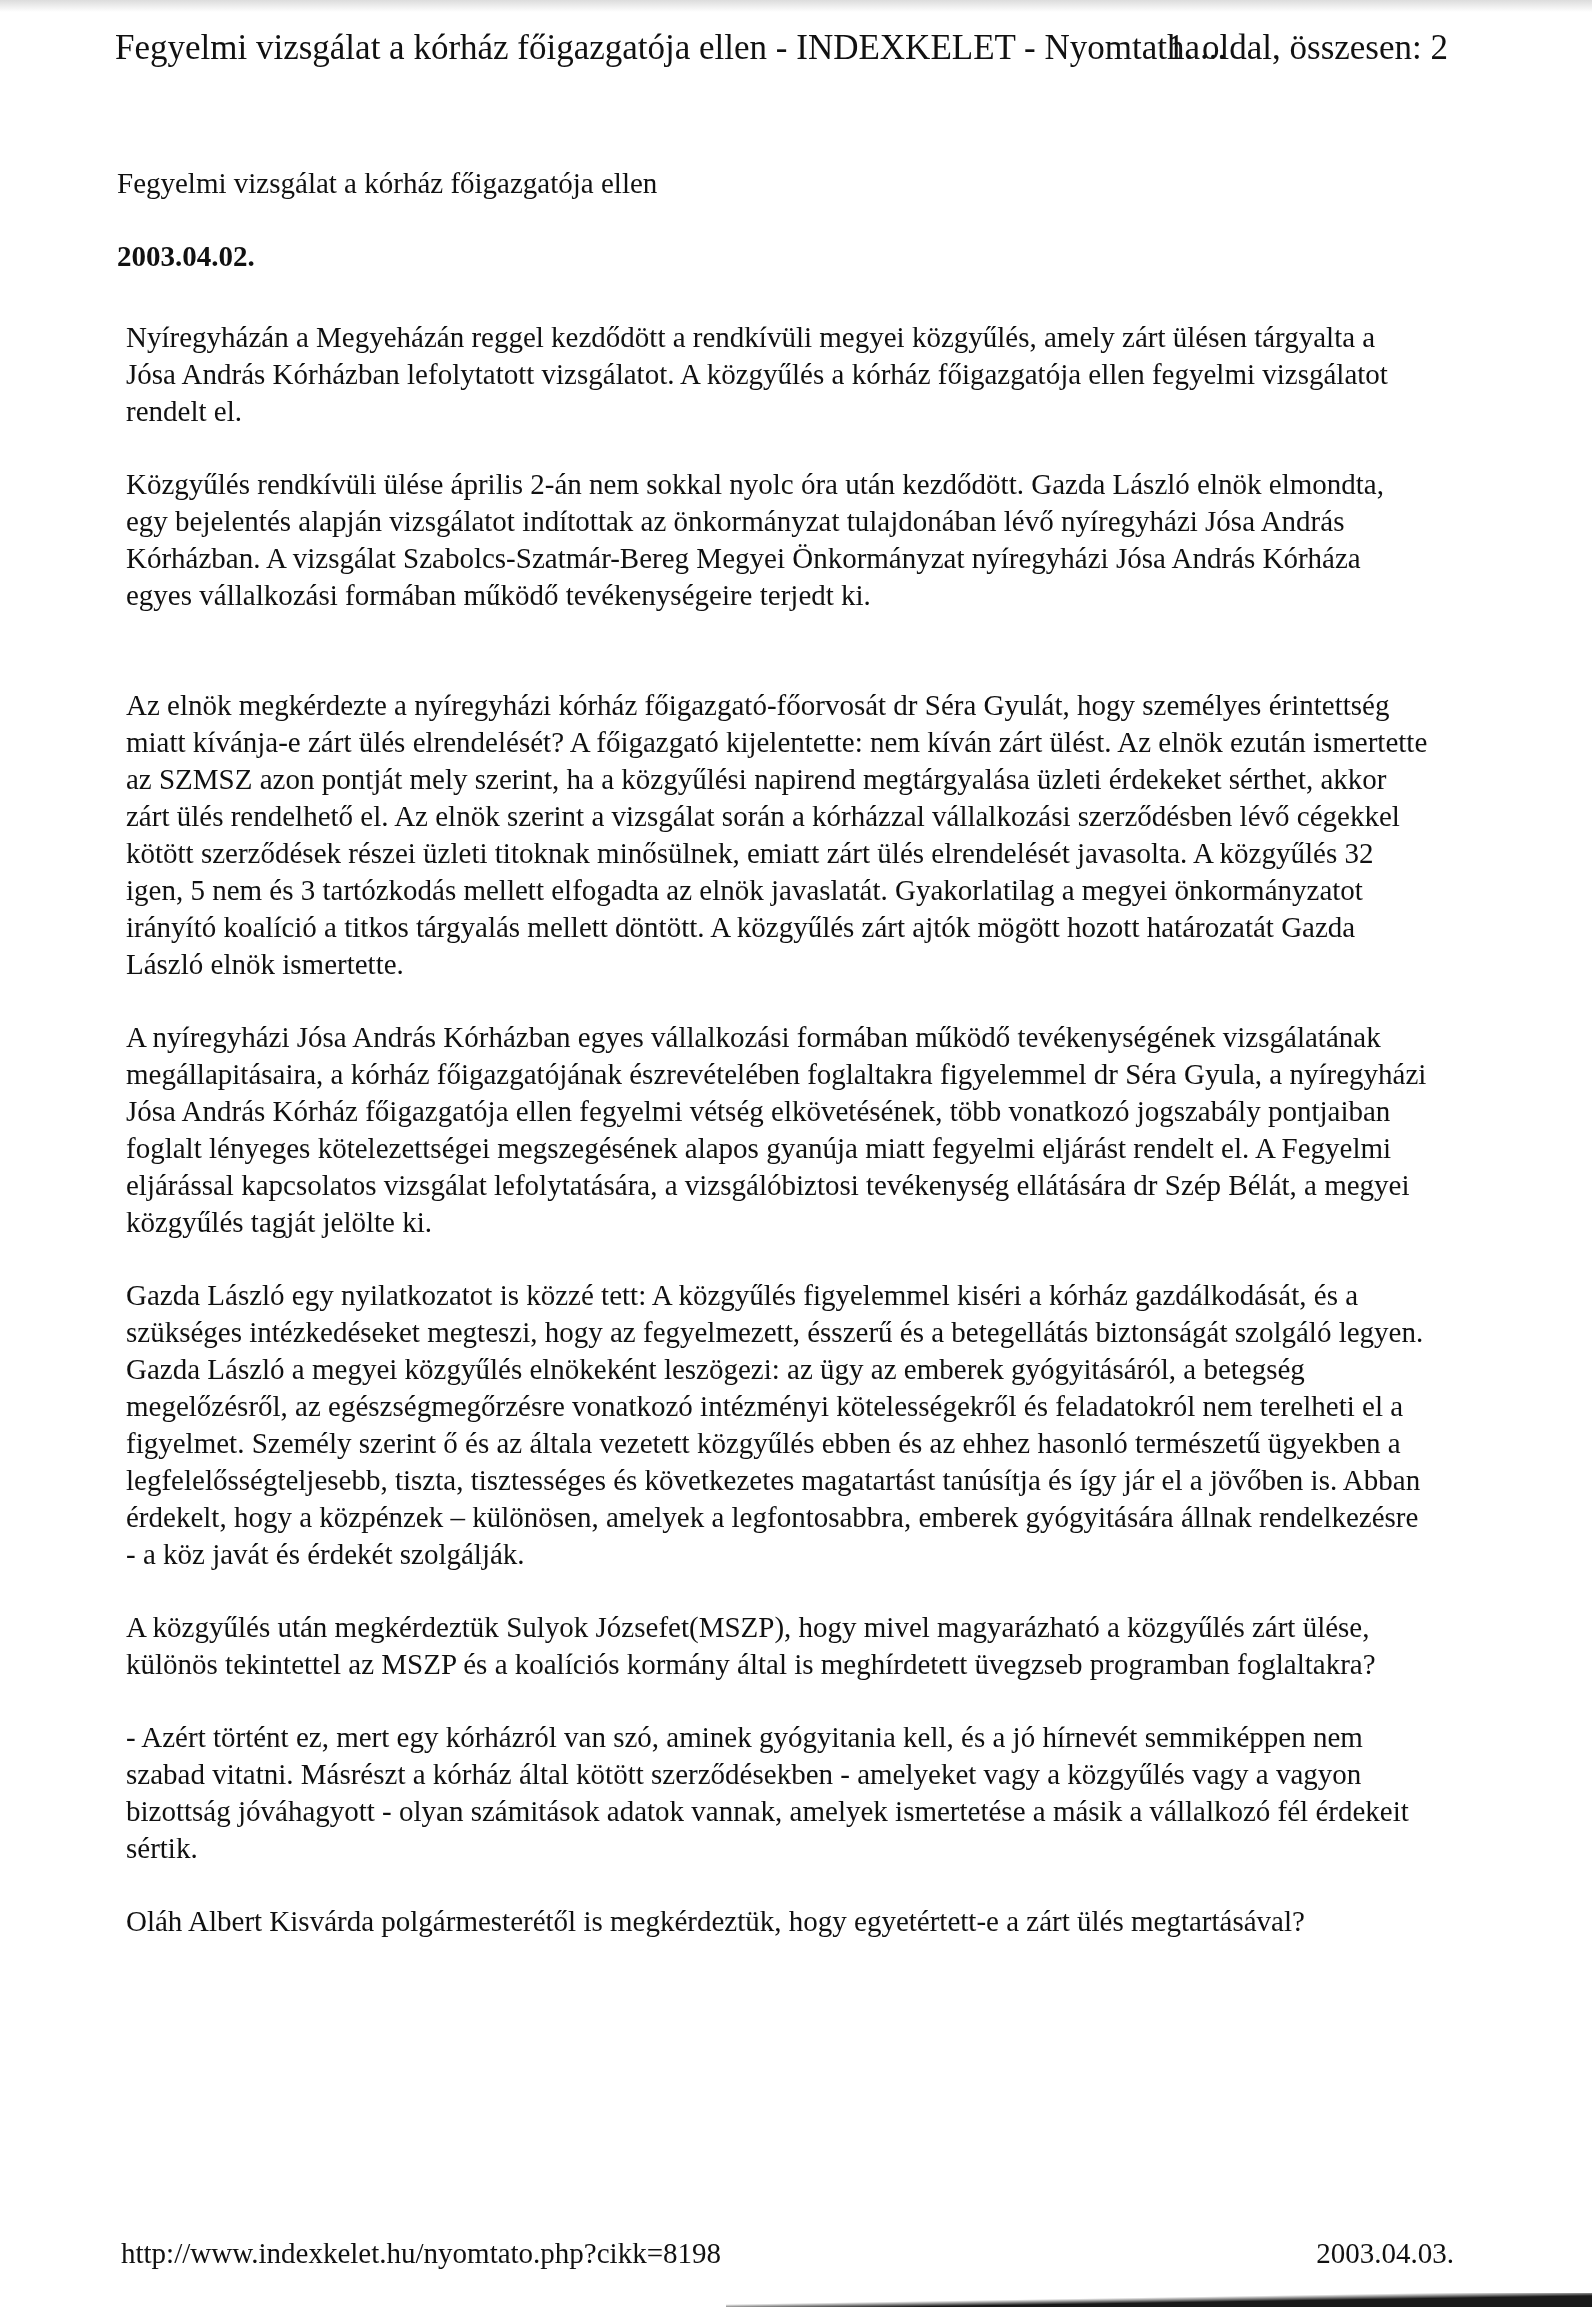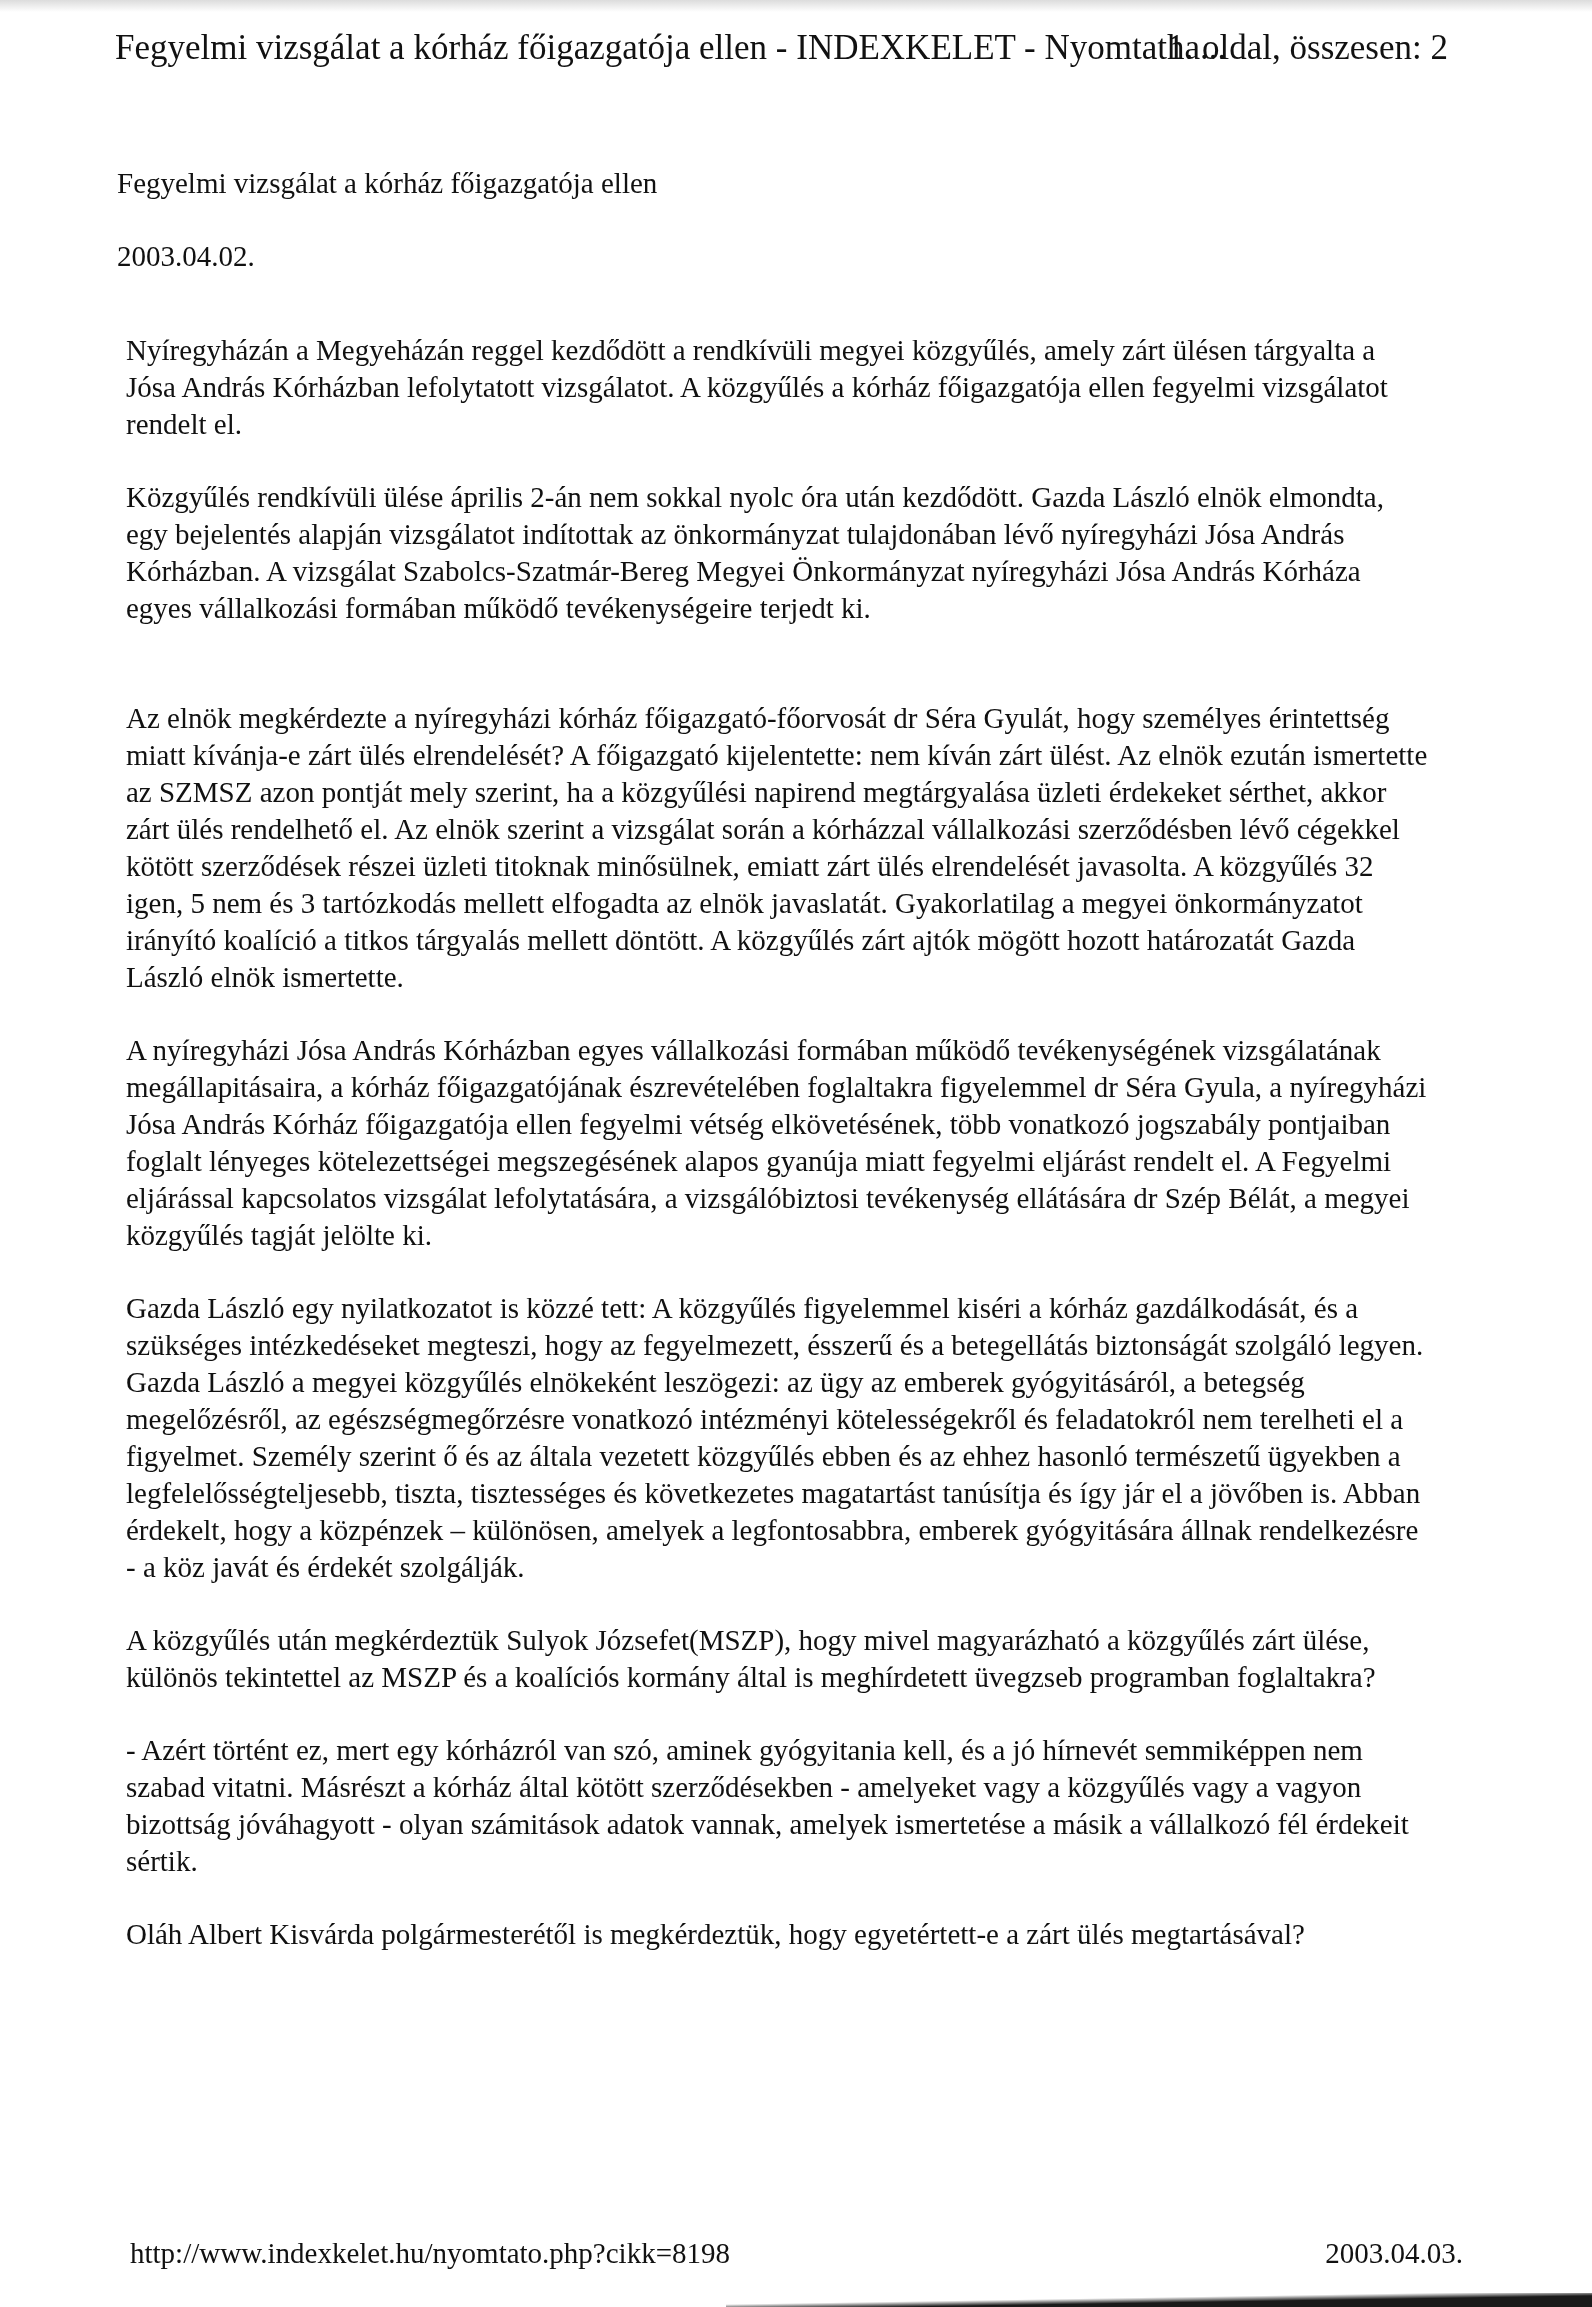--- a/index.html
+++ b/index.html
@@ -25,24 +25,24 @@
   .article {
     position: absolute; left: 117px; top: 165px; width: 1313px;
     font-size: 29px; line-height: 37px;
   }
   .article p { margin: 0 0 36px 9px; }
   .article p.gap-large { margin-top: 36px; }
   .article p.tight { margin-bottom: 0; }
   .article h1 {
     font-weight: normal; font-size: 29px; line-height: 37px; margin: 0 0 36px 0;
   }
-  .article .date { margin: 0 0 57px 0; }
+  .article .date { margin: 0 0 44px 0; font-weight: bold; }
   .it { }
   .print-footer {
-    position: absolute; left: 130px; top: 2235px; width: 1333px;
+    position: absolute; left: 121px; top: 2235px; width: 1333px;
     font-size: 29px; line-height: 37px; white-space: nowrap;
   }
   .print-footer .footer-date { position: absolute; right: 0; top: 0; }
 </style>
 </head>
 <body>
 
 <div class="scan-top"></div>
 
 <div class="print-header">

